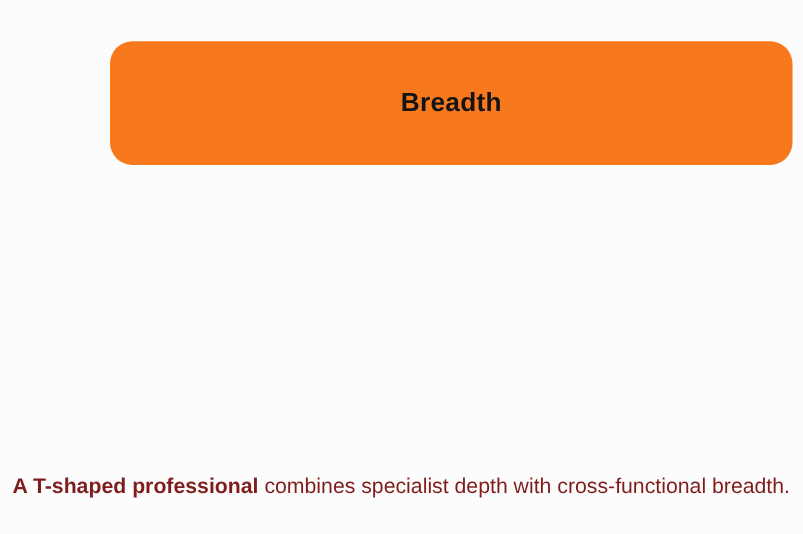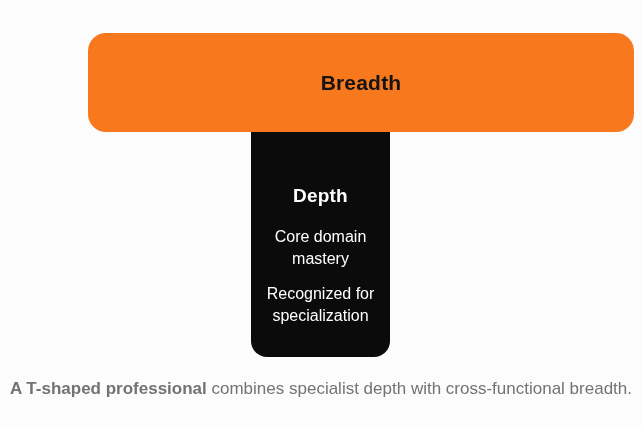--- a/index.html
+++ b/index.html
@@ -78,36 +78,31 @@
   }
   
   .caption {
     position: absolute;
     left: 0;
     right: 0;
     top: 378px;
     text-align: center;
     font-size: 17px;
     line-height: 22px;
-    color: #737373;
+    color: #7f1d1d;
   }
   .caption-lead {
     font-weight: 700;
   }
 </style>
 </head>
 <body>
 
 <div class="diagram-canvas">
 
-  <div class="depth-bar" style="background: rgb(11, 11, 11);">
-    <div class="depth-title">Depth</div>
-    <div class="depth-line">Core domain mastery</div>
-    <div class="depth-line">Recognized for specialization</div>
-  </div>
 
   <div class="breadth-bar" style="background: rgb(248, 120, 29);">
     <div class="breadth-title">Breadth</div>
   </div>
 
   <div class="caption">
     <span class="caption-lead">A T-shaped professional</span><span class="caption-rest"> combines specialist depth with cross-functional breadth.</span>
   </div>
 
 </div>

